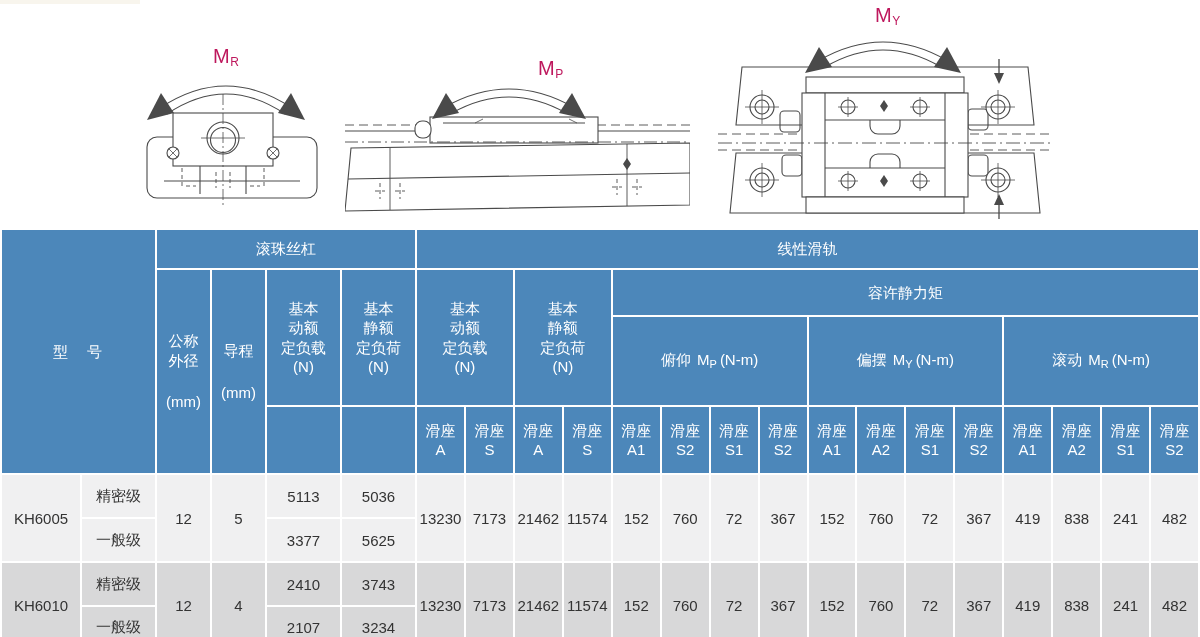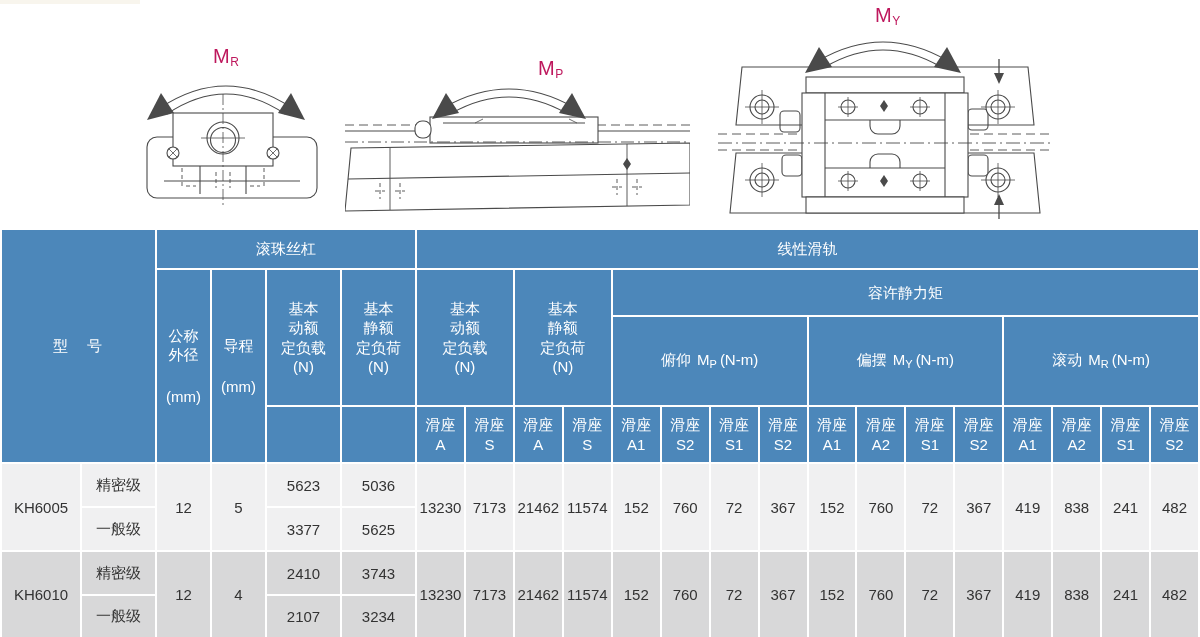--- a/index.html
+++ b/index.html
@@ -33,21 +33,21 @@
     border-collapse:collapse;table-layout:fixed;
   }
   table.spec th,table.spec td{
     border:2px solid var(--grid-white);
     text-align:center;vertical-align:middle;
     padding:0;font-weight:400;
   }
   table.spec th{
     background:var(--header-blue);color:#ffffff;font-size:15px;line-height:1.3;
   }
-  tr.r1{height:40px;} tr.r2{height:47px;} tr.r3{height:90px;} tr.r4{height:57px;}
+  tr.r1{height:40px;} tr.r2{height:47px;} tr.r3{height:90px;} tr.r4{height:68px;}
   tr.b1,tr.b2,tr.b3{height:44px;} tr.b4{height:43px;}
   .h-model{font-size:16px;letter-spacing:2px;}
   .h-group{font-size:16px;}
   .h-multi{white-space:pre-line;font-size:15px;}
   .h-unit-col .t{display:block;white-space:pre-line;}
   .h-unit-col .unit{display:block;margin-top:22px;}
   .h-moment{font-size:15px;}
   .h-moment .mm{margin-left:6px;}
   .h-moment .un{margin-left:3px;}
   .h-moment sub{font-size:11px;vertical-align:-3px;}
@@ -331,21 +331,21 @@
             <span>滑座</span>
             <span>S2</span>
           </th>
     </tr>
 
     <tr class="light b1">
       <td class="model-cell" rowspan="2">KH6005</td>
       <td>精密级</td>
       <td rowspan="2">12</td>
       <td rowspan="2">5</td>
-      <td>5623</td>
+      <td>5113</td>
       <td>5036</td>
       <td rowspan="2">13230</td>
       <td rowspan="2">7173</td>
       <td rowspan="2">21462</td>
       <td rowspan="2">11574</td>
       <td rowspan="2">152</td>
       <td rowspan="2">760</td>
       <td rowspan="2">72</td>
       <td rowspan="2">367</td>
       <td rowspan="2">152</td>

